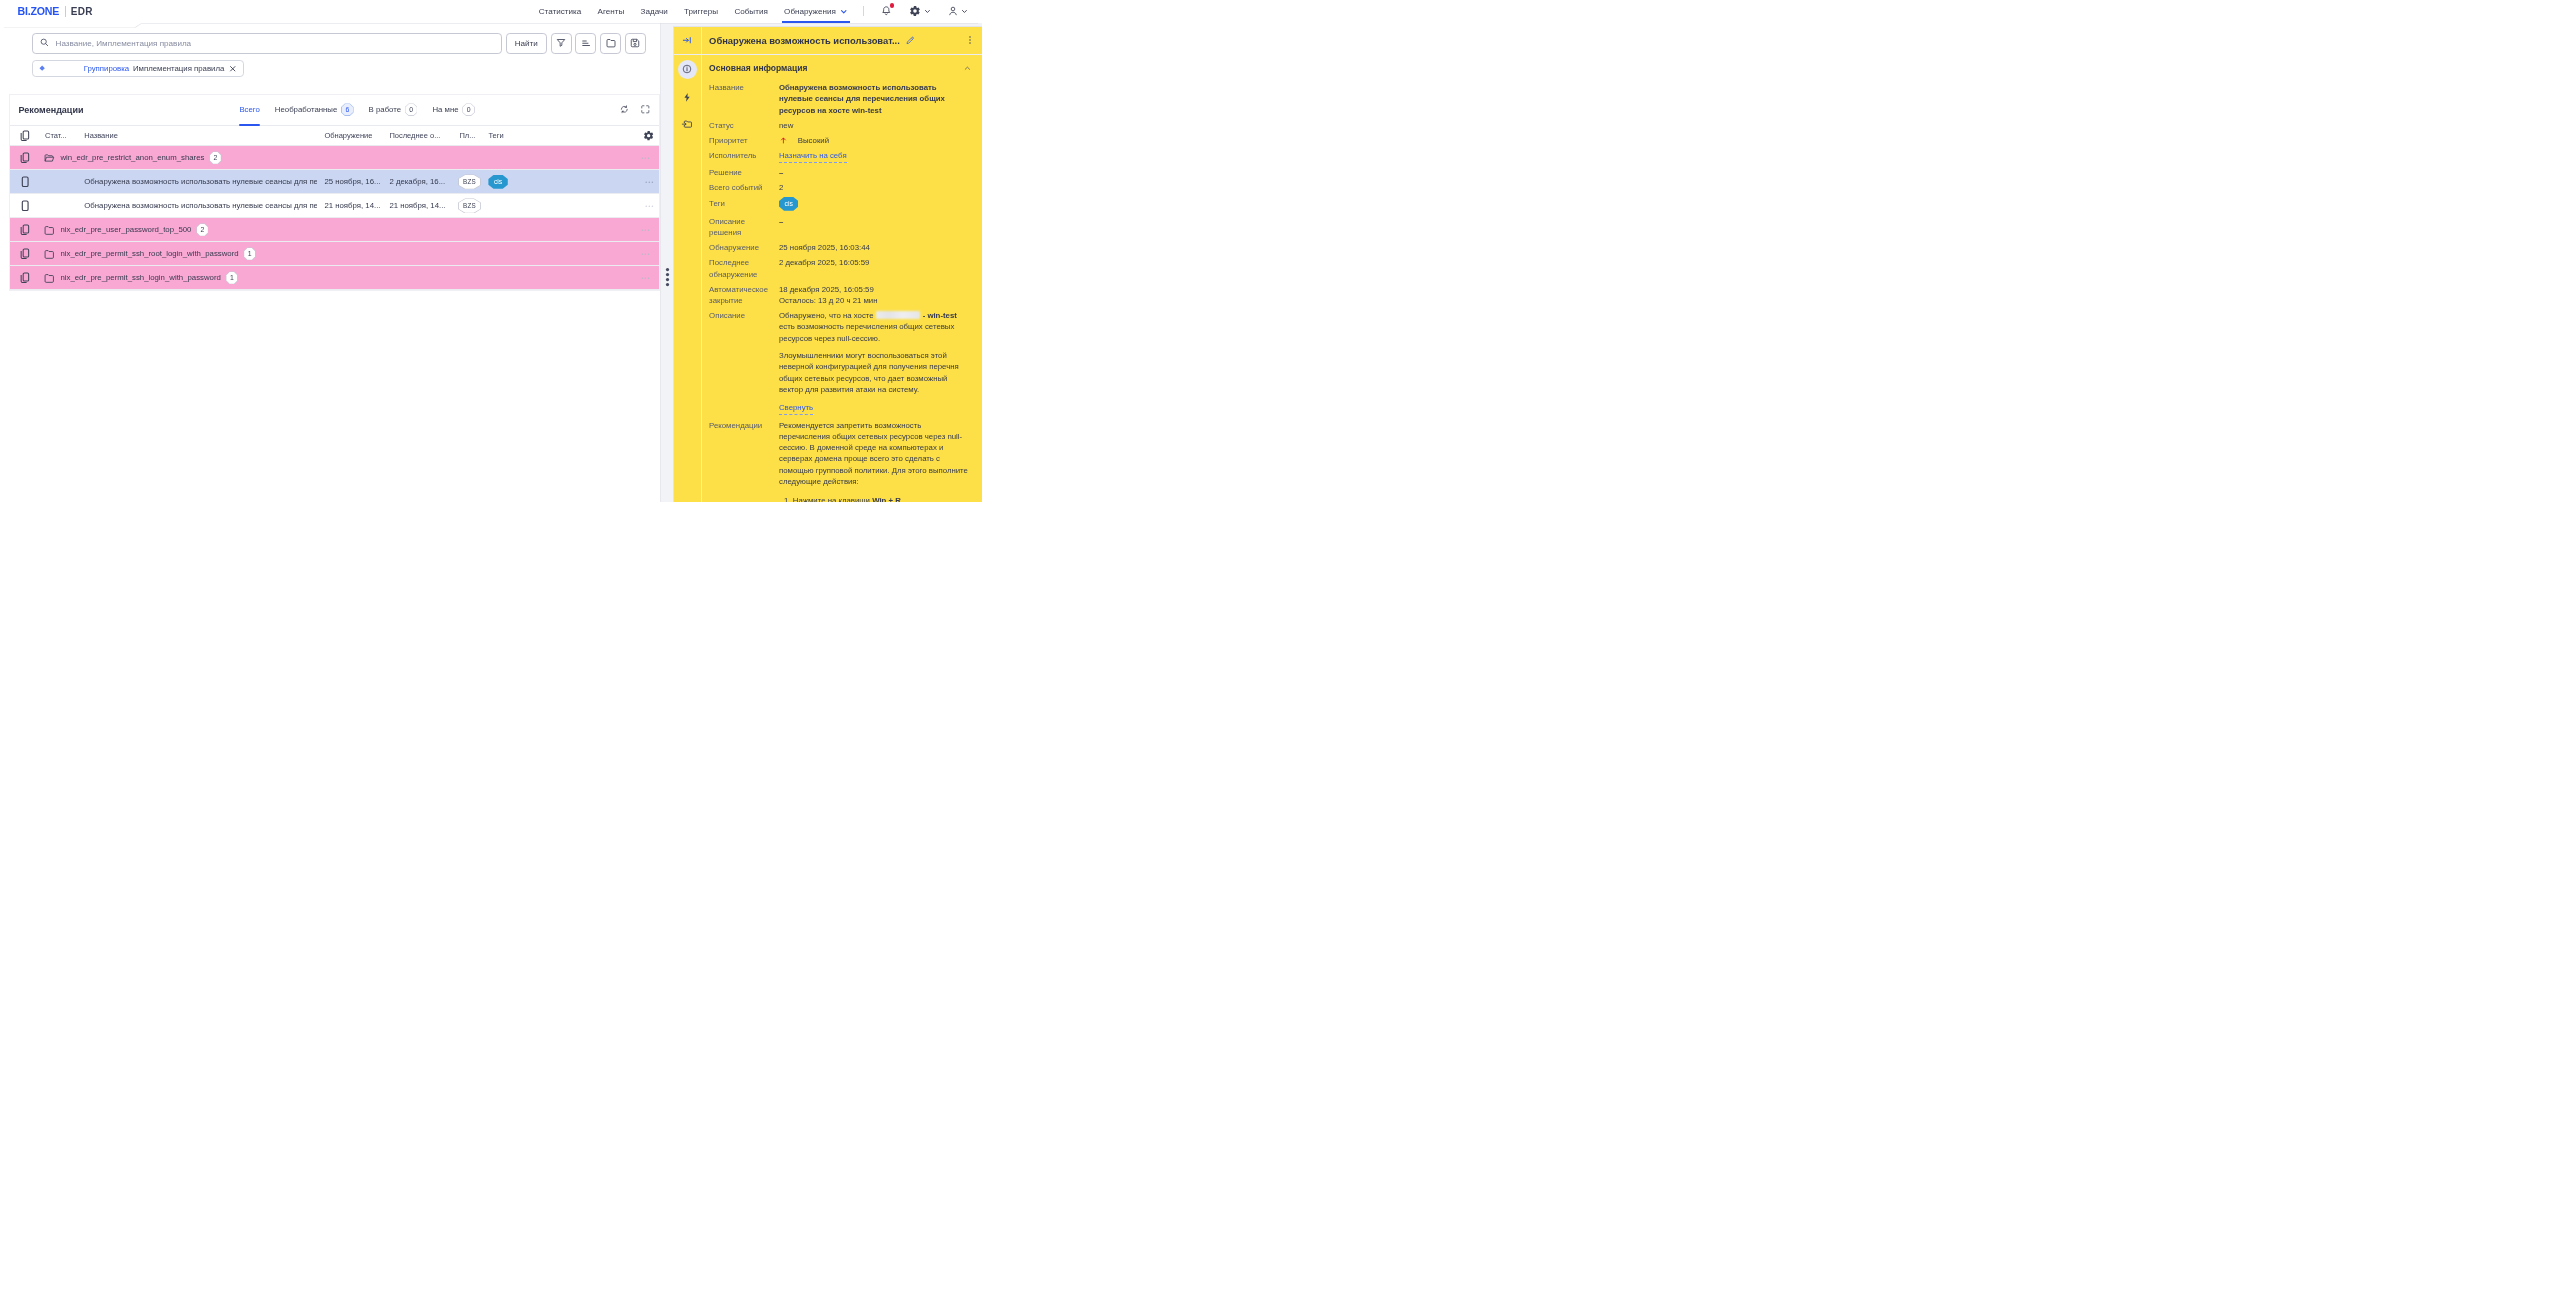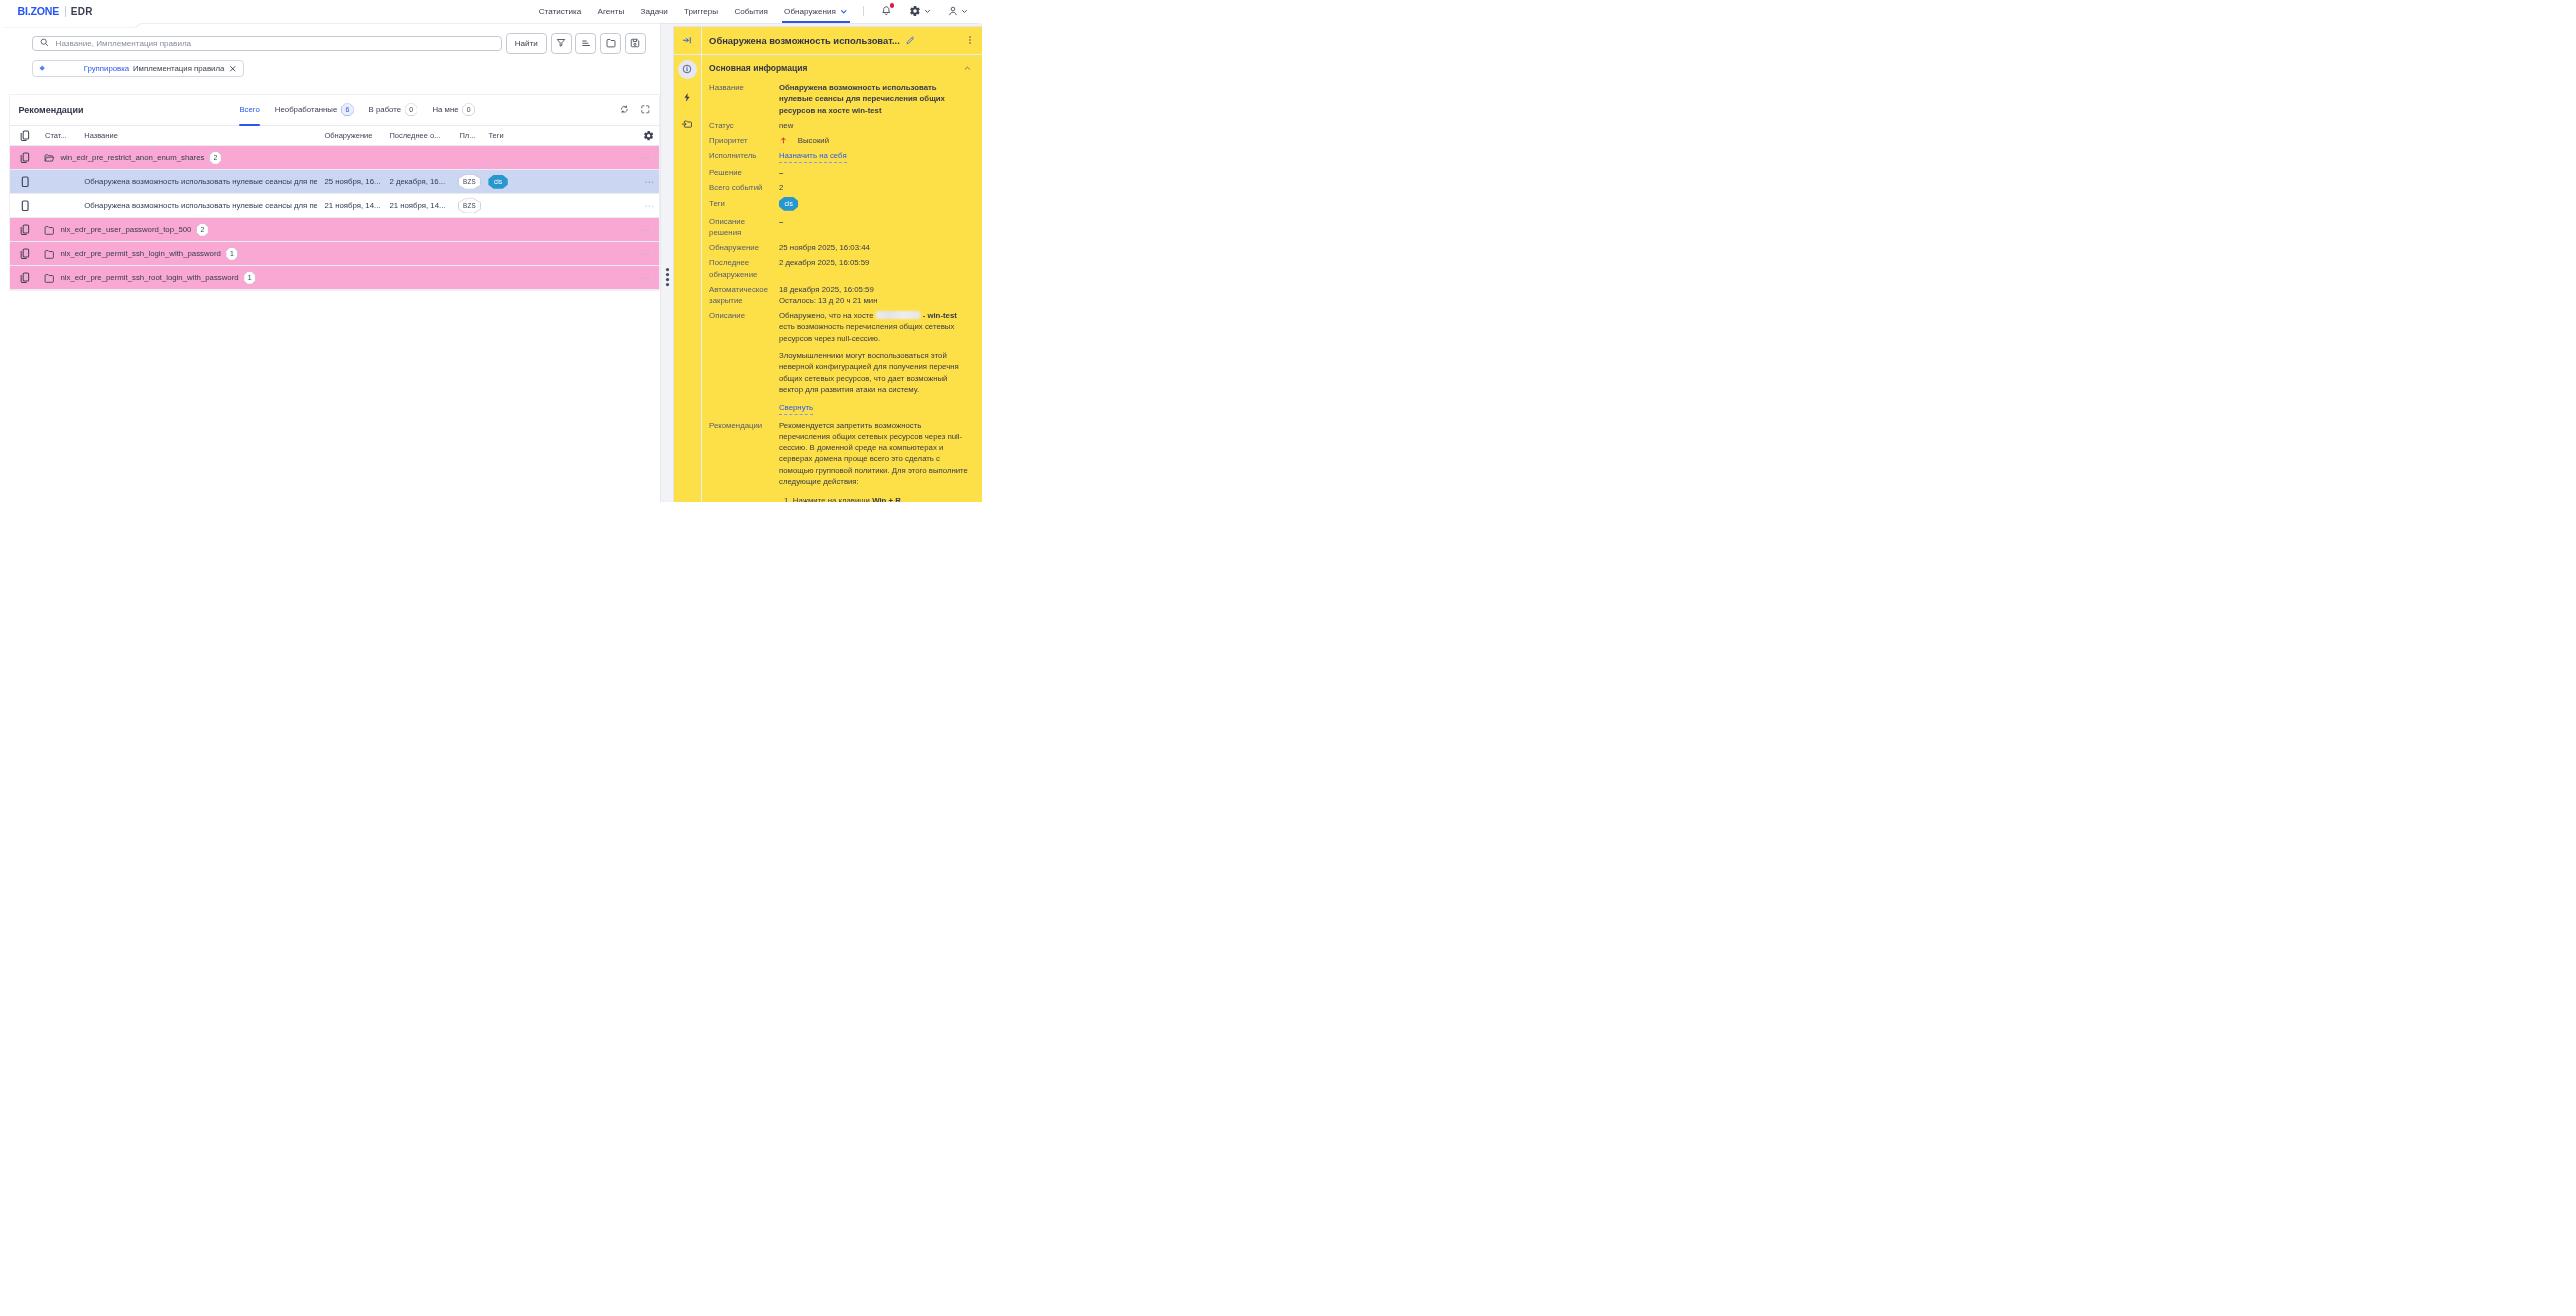--- a/index.html
+++ b/index.html
@@ -19,21 +19,21 @@
   .nav-sep { width:0.6px; height:10px; background:#d5d7e0; }
   .icon-btn { display:flex; align-items:center; gap:2.5px; cursor:pointer; position:relative; }
   .bell-dot { position:absolute; top:-1.9px; right:-1.3px; width:4.4px; height:4.4px; border-radius:50%; background:#e01b3e; }
 
   
   .step-svg { position:absolute; top:22.6px; left:0; z-index:9; pointer-events:none; }
 
   
   .canvas { position:absolute; top:22.6px; left:0; width:661px; bottom:0; background:#fff; border-right:0.6px solid #e7e8ee; }
   .search-row { display:flex; align-items:center; gap:3.8px; margin:10px 0 0 32px; }
-  .search-box { display:flex; align-items:center; width:470px; height:15px; border:0.6px solid #c6c8d4; border-radius:3.8px; background:#fff; padding:0 6.3px; }
+  .search-box { display:flex; align-items:center; width:470px; height:21px; border:0.6px solid #c6c8d4; border-radius:3.8px; background:#fff; padding:0 6.3px; }
   .search-box input { border:none; outline:none; flex:1; font-size:8.1px; font-family:inherit; color:#3a3e52; margin-left:5px; }
   .search-box input::placeholder { color:#878ca1; }
   .btn { height:21px; border:0.6px solid #c6c8d4; border-radius:3.8px; background:#fff; font-family:inherit; font-size:8.1px; color:#3a3e52; cursor:pointer; display:flex; align-items:center; justify-content:center; }
   .btn-find { width:41px; }
   .btn-ic { width:21px; }
   .chips-row { margin:6.3px 0 0 32px; }
   .chip { display:inline-flex; align-items:center; height:17.5px; border:0.6px solid #d5d7e0; border-radius:3.8px; padding:0 5.6px; gap:3.8px; background:#fff; }
   .chip-type { color:#2b57f0; font-size:7.8px;padding-left:35px; }
   .chip-val { color:#3a3e52; font-size:7.8px; }
   .chip-x { cursor:pointer; display:flex; margin-left:1.3px; }
@@ -421,21 +421,21 @@
           <svg width="13.8" height="13.8" viewBox="0 0 24 24" fill="none" stroke="#3f4356" stroke-width="1.8" stroke-linejoin="round">
               <rect x="9" y="3.5" width="9.5" height="14" rx="2"></rect>
               <path d="M5.5 7v11a2 2 0 0 0 2 2h7.5"></path>
             </svg>
         </span>
         <span class="gfold">
           <svg width="12.5" height="12.5" viewBox="0 0 24 24" fill="none" stroke="#3f4356" stroke-width="1.7" stroke-linejoin="round">
               <path d="M4 17.8V7a2 2 0 0 1 2-2h3.8l1.8 1.8H18a2 2 0 0 1 2 2v9a2 2 0 0 1-2 2H6a2 2 0 0 1-2-2z"></path>
             </svg>
         </span>
-        <span class="gname">nix_edr_pre_permit_ssh_login_with_password</span>
+        <span class="gname">nix_edr_pre_permit_ssh_root_login_with_password</span>
         <span class="octo bdg-cnt">
             <span class="core">1</span>
           </span>
         <span class="dots-menu">
           <svg width="10.6" height="10.6" viewBox="0 0 24 24">
               <circle cx="5" cy="12" r="1.7" fill="#b6bac9"></circle>
               <circle cx="12" cy="12" r="1.7" fill="#b6bac9"></circle>
               <circle cx="19" cy="12" r="1.7" fill="#b6bac9"></circle>
             </svg>
         </span>
@@ -446,21 +446,21 @@
           <svg width="13.8" height="13.8" viewBox="0 0 24 24" fill="none" stroke="#3f4356" stroke-width="1.8" stroke-linejoin="round">
               <rect x="9" y="3.5" width="9.5" height="14" rx="2"></rect>
               <path d="M5.5 7v11a2 2 0 0 0 2 2h7.5"></path>
             </svg>
         </span>
         <span class="gfold">
           <svg width="12.5" height="12.5" viewBox="0 0 24 24" fill="none" stroke="#3f4356" stroke-width="1.7" stroke-linejoin="round">
               <path d="M4 17.8V7a2 2 0 0 1 2-2h3.8l1.8 1.8H18a2 2 0 0 1 2 2v9a2 2 0 0 1-2 2H6a2 2 0 0 1-2-2z"></path>
             </svg>
         </span>
-        <span class="gname">nix_edr_pre_permit_ssh_root_login_with_password</span>
+        <span class="gname">nix_edr_pre_permit_ssh_login_with_password</span>
         <span class="octo bdg-cnt">
             <span class="core">1</span>
           </span>
         <span class="dots-menu">
           <svg width="10.6" height="10.6" viewBox="0 0 24 24">
               <circle cx="5" cy="12" r="1.7" fill="#b6bac9"></circle>
               <circle cx="12" cy="12" r="1.7" fill="#b6bac9"></circle>
               <circle cx="19" cy="12" r="1.7" fill="#b6bac9"></circle>
             </svg>
         </span>

